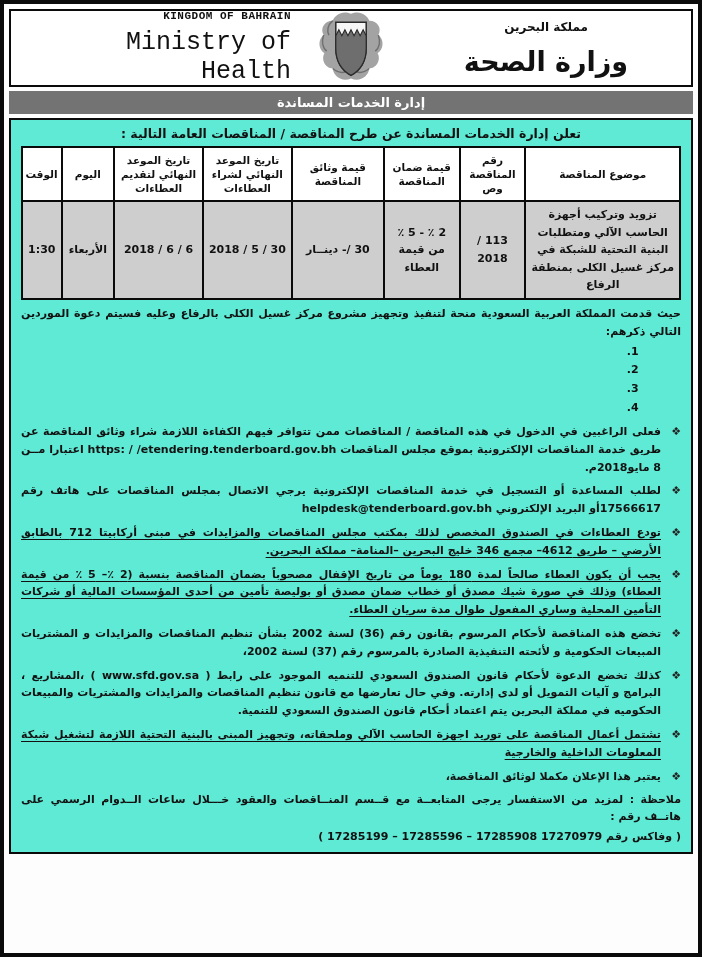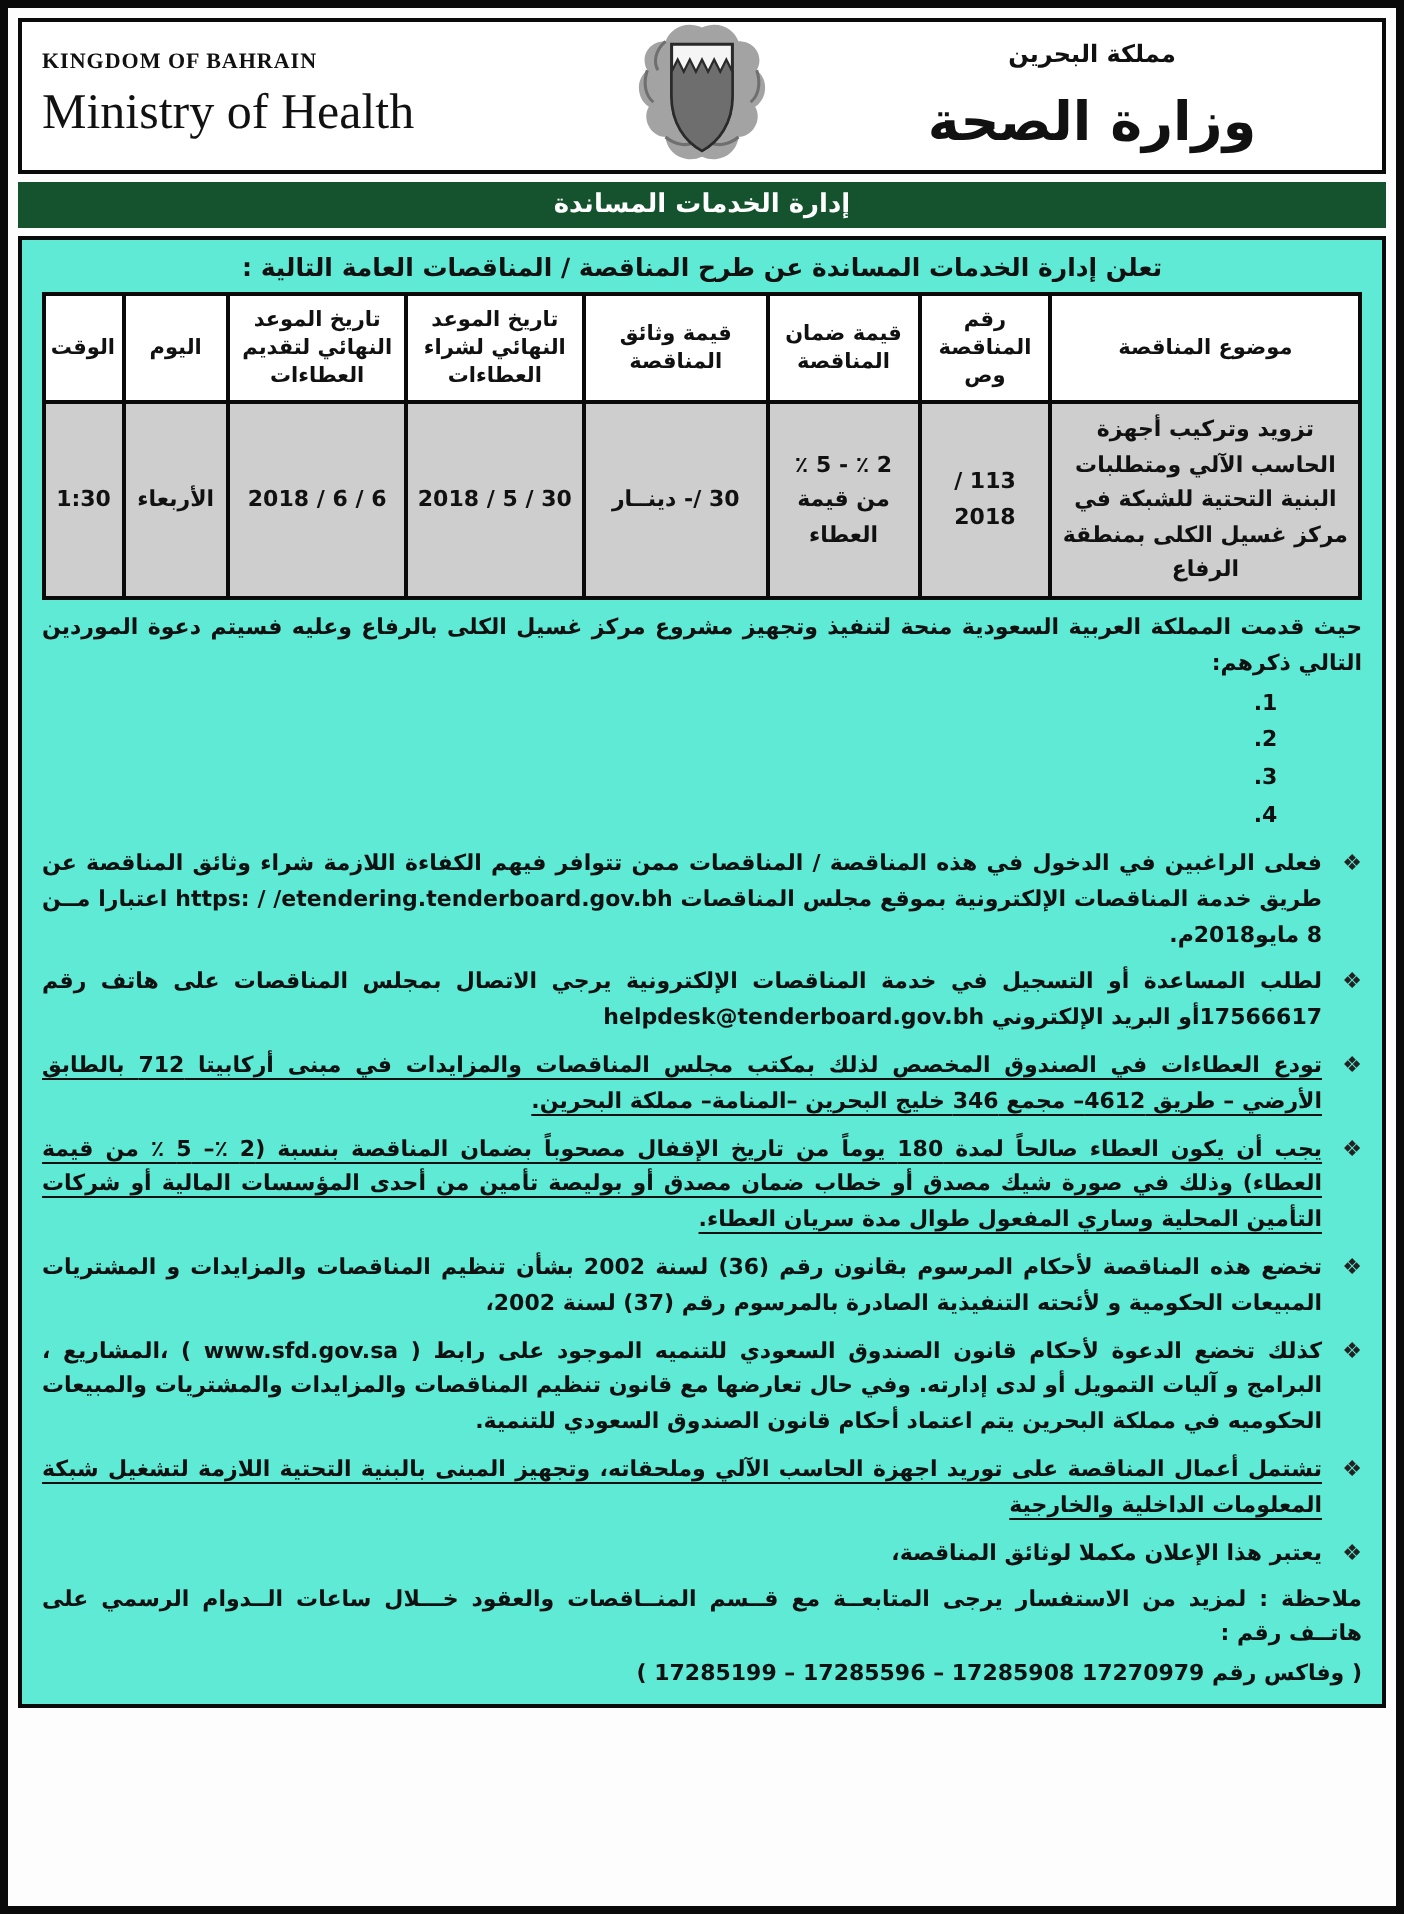--- a/index.html
+++ b/index.html
@@ -7,30 +7,30 @@
   .page{
     width:702px;height:957px;margin:0 auto;background:#fdfdfd;
     border:4px solid #0a0a0a;padding:5px;overflow:hidden;
     font-family:"DejaVu Sans",sans-serif;color:#111;
   }
   
   .masthead{
     border:2px solid #0a0a0a;height:78px;display:flex;align-items:center;
     padding:2px 10px;background:#fff;
   }
-  .mast-en{flex:1;text-align:left;direction:ltr;font-family:Liberation Serif, serif;}
+  .mast-en{flex:1;text-align:right;direction:ltr;font-family:Liberation Mono, monospace;}
   .mast-en .kingdom{font-size:11px;font-weight:bold;letter-spacing:.5px;}
   .mast-en .ministry{font-size:25px;margin-top:6px;}
   .mast-emblem{flex:0 0 120px;display:flex;justify-content:center;align-items:center;}
   .mast-ar{flex:1;text-align:center;}
   .mast-ar .kingdom-ar{font-size:12px;font-weight:bold;}
   .mast-ar .ministry-ar{font-size:27px;font-weight:bold;margin-top:12px;}
   
   .dept-bar{
-    background:#14532d;color:#fff;text-align:center;font-weight:bold;
+    background:#737373;color:#fff;text-align:center;font-weight:bold;
     font-size:13px;padding:4px 16px;margin-top:4px;
   }
   
   .main-box{border:2px solid #0a0a0a;margin-top:4px;padding:4px 10px 6px;background:#5eead4;}
   .intro-line{text-align:center;font-weight:bold;font-size:12.5px;margin:2px 0 5px;}
   
   table.tender{border-collapse:collapse;width:100%;table-layout:fixed;}
   table.tender th,table.tender td{
     border:2px solid #0a0a0a;font-weight:bold;text-align:center;vertical-align:middle;
     padding:2px 3px;

